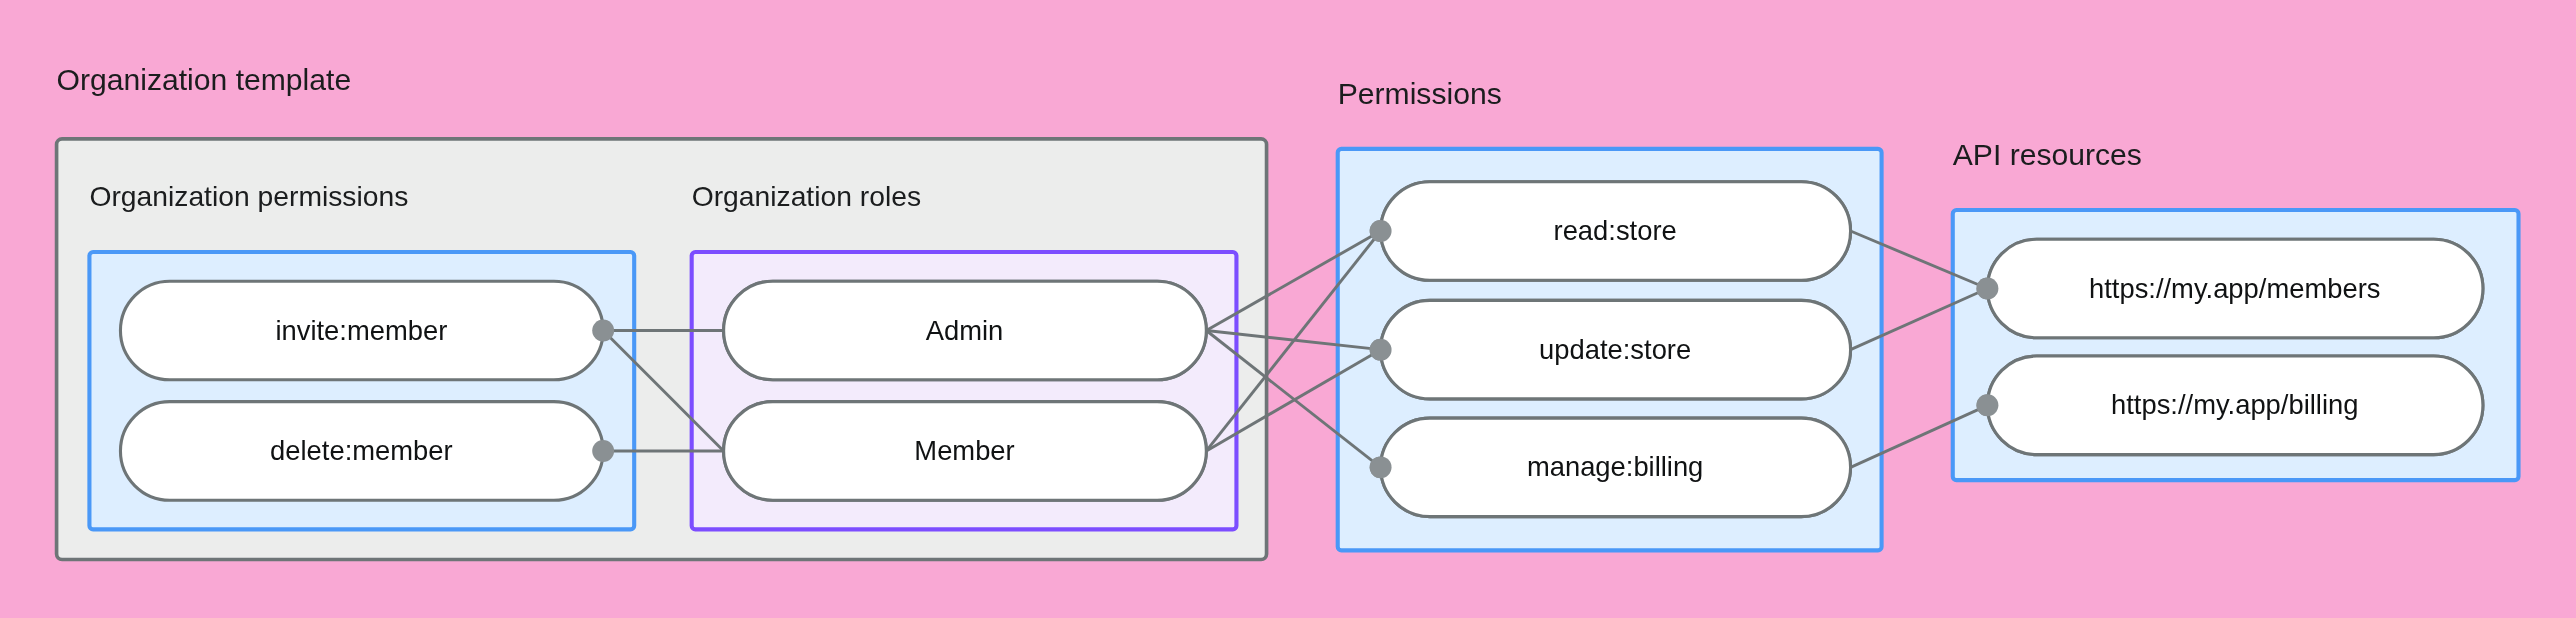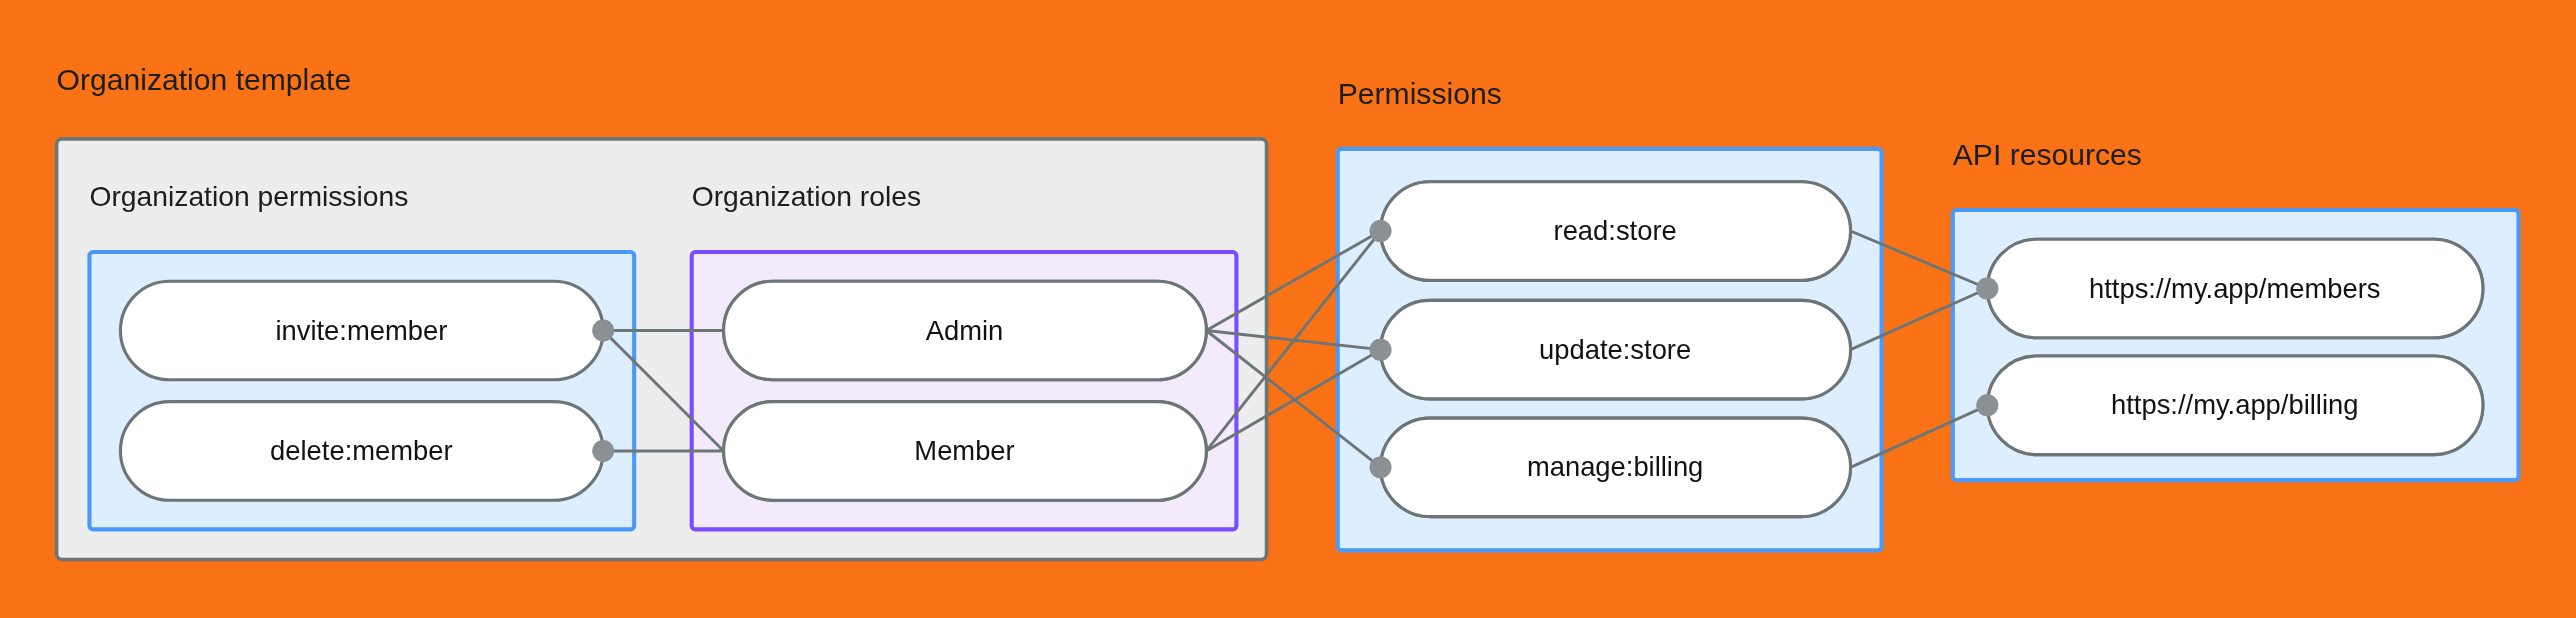--- a/index.html
+++ b/index.html
@@ -10,21 +10,21 @@
   body {
     width: 2576px;
     height: 619px;
     font-family: "Liberation Sans", sans-serif;
     overflow: hidden;
   }
   #diagram-root {
     position: relative;
     width: 2576px;
     height: 619px;
-    background: #f97316;
+    background: #f9a8d4;
     text-align: right;
   }
   svg#diagram-svg {
     position: absolute;
     left: 0;
     top: 0;
     width: 2576px;
     height: 619px;
     display: block;
   }

